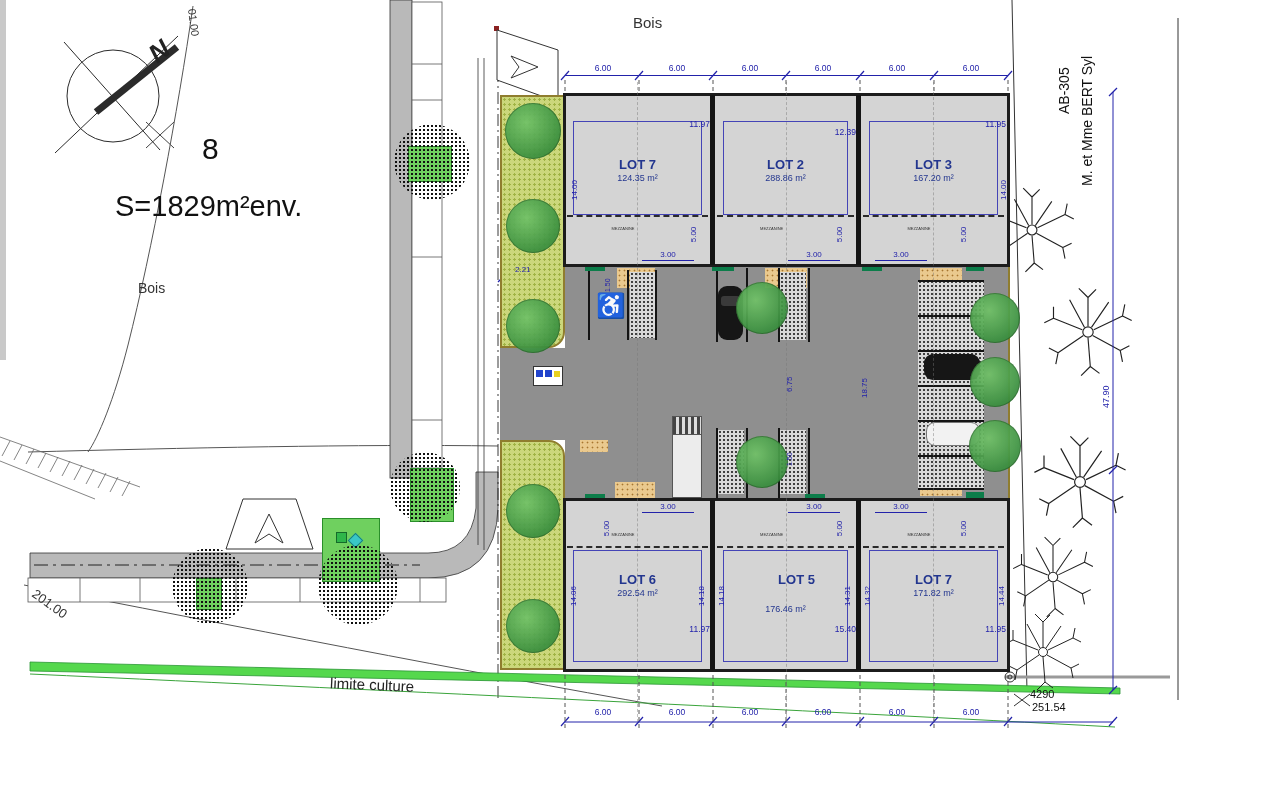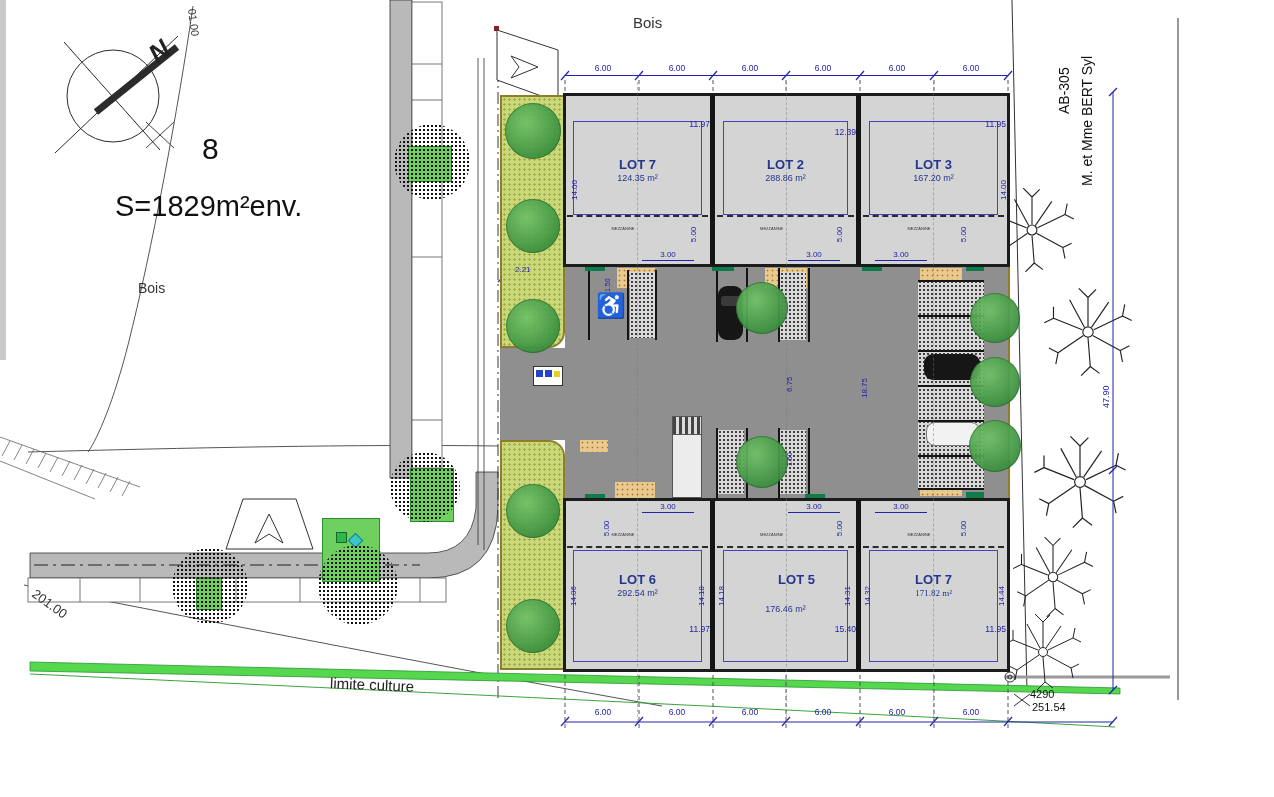--- a/index.html
+++ b/index.html
@@ -349,21 +349,21 @@
     <div class="mezztxt" style="left:32%;top:32px;">MEZZANINE</div>
     <div class="d5" style="right:8px;top:24px;">5.00</div>
     <div class="d3" style="right:16px;top:2px;">3.00</div>
   </div>
 
   <div class="lot" style="left:861px;top:500px;width:145px;height:170px;">
     <div class="lot-blue" style="top:50px;bottom:8px;"></div>
     <div class="mezz-line" style="top:46px;"></div>
     <div class="lot-w" style="bottom:36px;">11.95</div>
     <div class="lot-name" style="top:72px;">LOT 7</div>
-    <div class="lot-area" style="top:88px;font-family:Liberation Serif, serif;">171.82 m²</div>
+    <div class="lot-area" style="top:88px;">171.82 m²</div>
     <div class="mezztxt" style="left:32%;top:32px;">MEZZANINE</div>
     <div class="d5" style="right:34px;top:24px;">5.00</div>
     <div class="d3" style="left:14px;top:2px;">3.00</div>
   </div>
 
   <div class="dimlab" style="left:588px;top:63px;">6.00</div>
   <div class="dimlab" style="left:662px;top:63px;">6.00</div>
   <div class="dimlab" style="left:735px;top:63px;">6.00</div>
   <div class="dimlab" style="left:808px;top:63px;">6.00</div>
   <div class="dimlab" style="left:882px;top:63px;">6.00</div>

